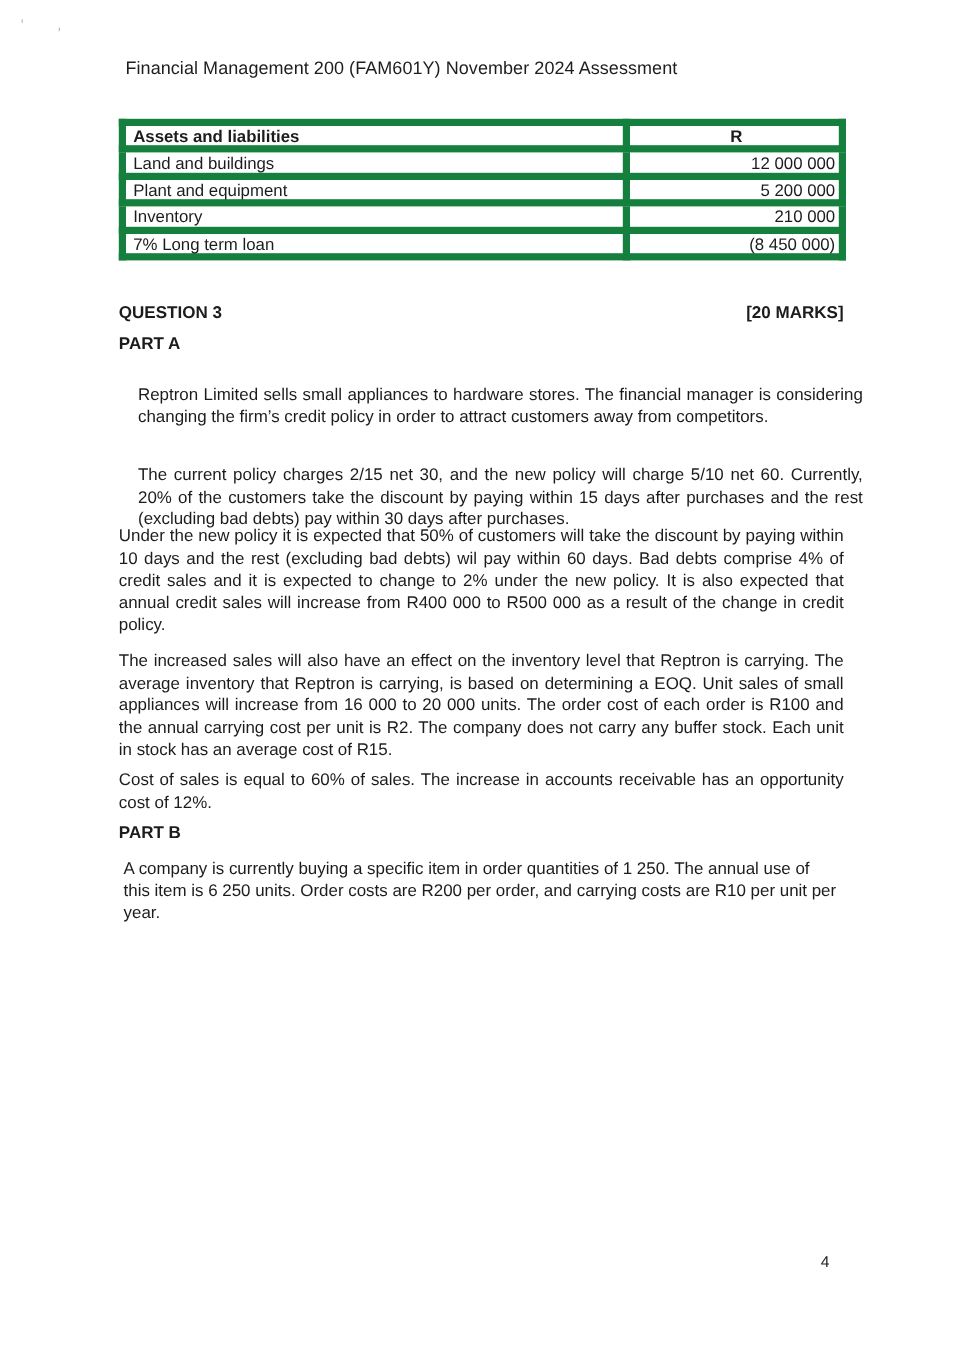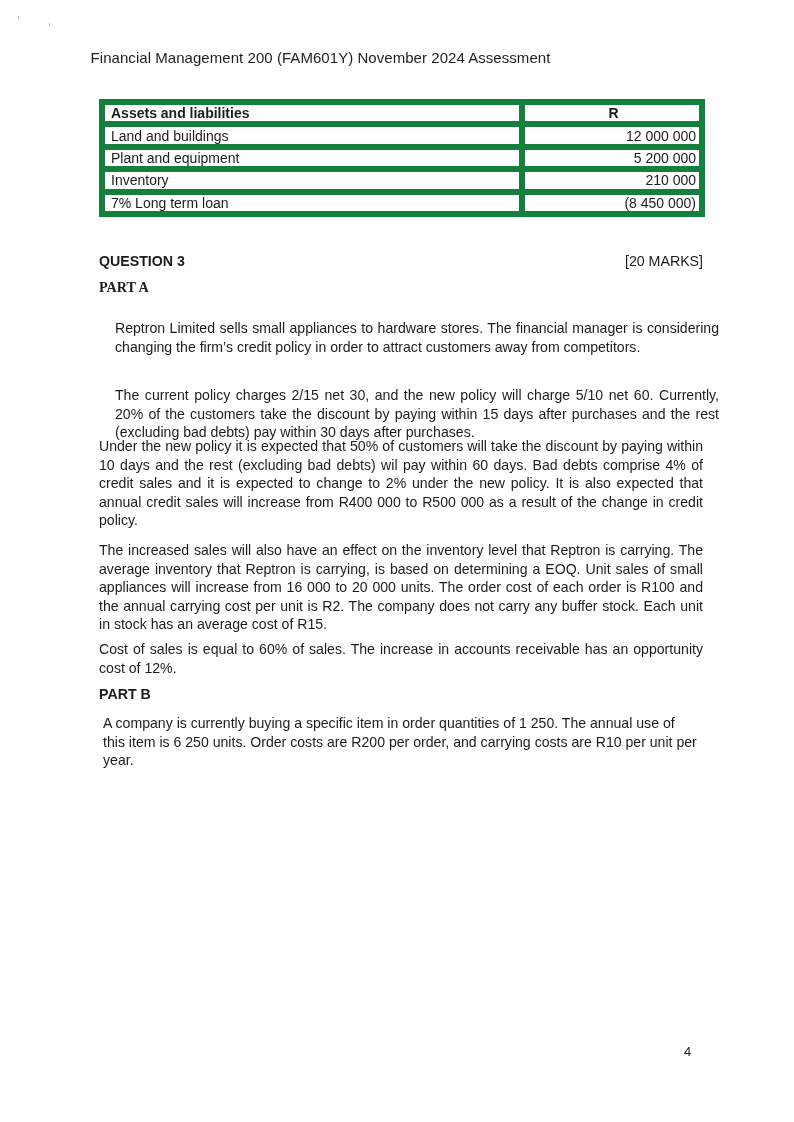--- a/index.html
+++ b/index.html
@@ -17,21 +17,21 @@
   }
   .scan-mark {
     position: absolute;
     width: 1px;
     height: 3px;
     background: #bbbbbb;
   }
   .page-header {
     position: absolute;
     top: 49px;
-    left: 2px;
+    left: 16px;
     width: 637px;
     text-align: center;
     font-size: 15px;
     letter-spacing: 0.05px;
     color: #1e1e1e;
   }
   table.assets {
     position: absolute;
     top: 99px;
     left: 99px;
@@ -65,21 +65,21 @@
     top: 253px;
     left: 99px;
     font-size: 14.2px;
     font-weight: bold;
   }
   .q-marks {
     position: absolute;
     top: 253px;
     right: 91px;
     font-size: 14.2px;
-    font-weight: normal;
+    font-weight: bold;
     text-align: center;
   }
   .part-title {
     position: absolute;
     left: 99px;
     font-size: 14.2px;
     font-weight: bold;
   }
   .para {
     position: absolute;
@@ -130,21 +130,21 @@
     <tr>
       <td class="label-cell">7% Long term loan</td>
       <td class="amt-cell">(8 450 000)</td>
     </tr>
   </tbody>
 </table>
 
 <div class="q-title">QUESTION 3</div>
 <div class="q-marks">[20 MARKS]</div>
 
-<div class="part-title" style="top:279px;font-family:Liberation Serif, serif;">PART A</div>
+<div class="part-title" style="top:279px;">PART A</div>
 
 <p class="para" style="top:303px;margin:16px;">Reptron Limited sells small appliances to hardware stores. The financial manager is considering changing the firm’s credit policy in order to attract customers away from competitors.</p>
 <p class="para" style="top:370px;margin:16px;">The current policy charges 2/15 net 30, and the new policy will charge 5/10 net 60. Currently, 20% of the customers take the discount by paying within 15 days after purchases and the rest (excluding bad debts) pay within 30 days after purchases.</p>
 <p class="para" style="top:437px;margin:0;">Under the new policy it is expected that 50% of customers will take the discount by paying within 10 days and the rest (excluding bad debts) wil pay within 60 days. Bad debts comprise 4% of credit sales and it is expected to change to 2% under the new policy. It is also expected that annual credit sales will increase from R400 000 to R500 000 as a result of the change in credit policy.</p>
 <p class="para" style="top:541px;margin:0;">The increased sales will also have an effect on the inventory level that Reptron is carrying. The average inventory that Reptron is carrying, is based on determining a EOQ. Unit sales of small appliances will increase from 16 000 to 20 000 units. The order cost of each order is R100 and the annual carrying cost per unit is R2. The company does not carry any buffer stock. Each unit in stock has an average cost of R15.</p>
 <p class="para" style="top:640px;margin:0;">Cost of sales is equal to 60% of sales. The increase in accounts receivable has an opportunity cost of 12%.</p>
 
 <div class="part-title" style="top:686px;">PART B</div>
 
 <p class="para left" style="top:710px;margin:4px;width:595px;">A company is currently buying a specific item in order quantities of 1 250. The annual use of this item is 6 250 units. Order costs are R200 per order, and carrying costs are R10 per unit per year.</p>

